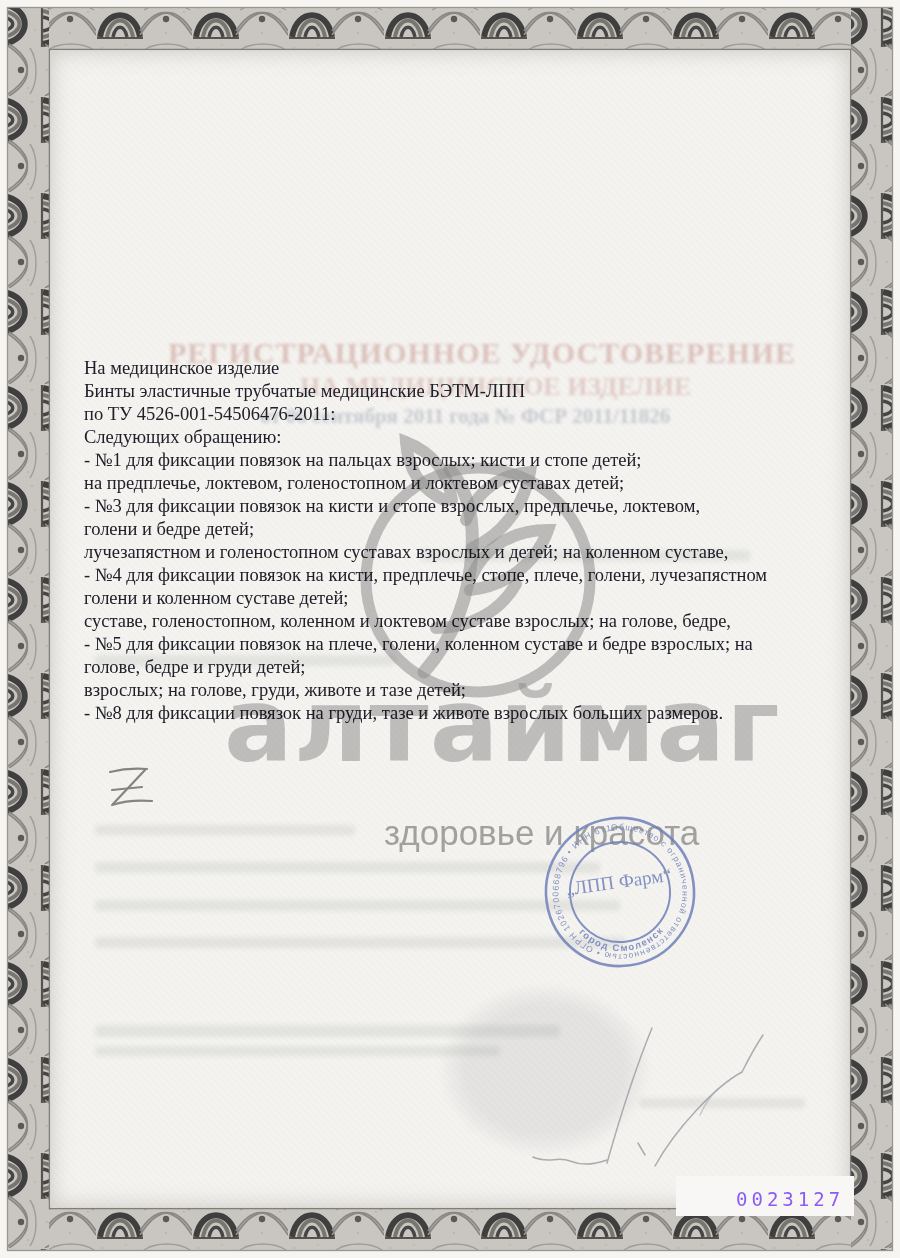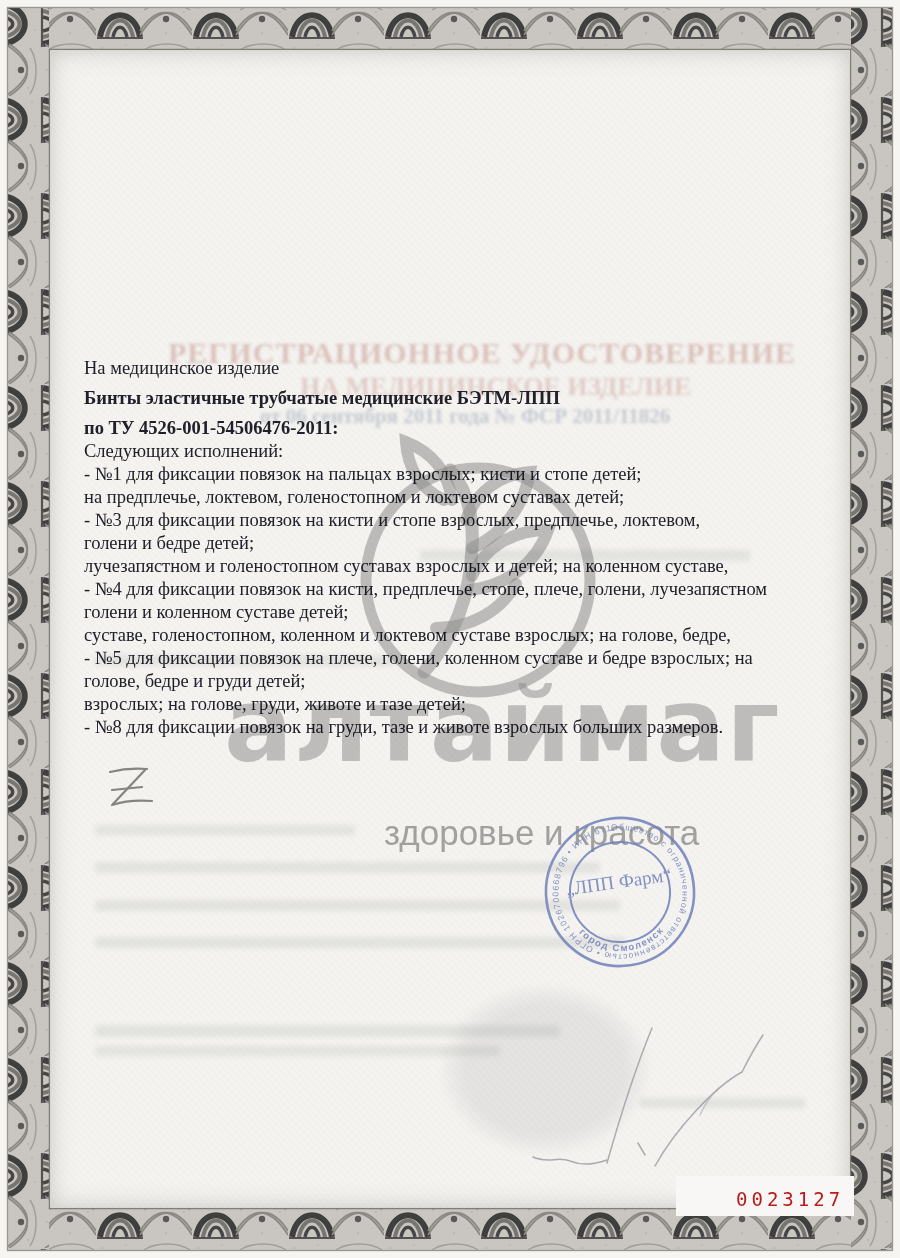--- a/index.html
+++ b/index.html
@@ -23,21 +23,21 @@
   .divider{position:absolute;left:92px;right:92px;top:157px;border-top:1px dotted #c3c1bd;opacity:.85;}
 
   .title{font-weight:bold;font-size:30px;letter-spacing:.5px;color:#1d1d22;}
   .dateline{font-weight:bold;font-size:21px;color:#1d1d22;}
   .dateline .gap{display:inline-block;width:42px;}
   .dateline .gap2{display:inline-block;width:14px;}
   .sheet{font-weight:bold;font-size:17px;right:96px;}
 
   .body-lines{position:absolute;left:84px;top:357px;z-index:5;}
   .body-lines .line{height:23px;line-height:23px;font-size:18.5px;color:#20202a;white-space:nowrap;}
-  .body-lines .line.bold{font-weight:bold;margin-top:7px;}
+  .body-lines .line.bold{font-weight:normal;}
 
   
   .ghost{position:absolute;white-space:nowrap;filter:blur(1.6px);font-weight:bold;z-index:3;}
   .ghost.pink{color:rgba(186,120,110,.40);}
   .ghost.blue{color:rgba(130,140,165,.40);}
 
   .smudge{position:absolute;filter:blur(2.5px);background:rgba(140,150,142,.16);border-radius:3px;z-index:3;}
   .stamp-bleed{position:absolute;left:440px;top:985px;width:210px;height:170px;z-index:3;
     background:radial-gradient(ellipse at center,rgba(120,120,128,.12) 0 55%,rgba(120,120,128,0) 72%);filter:blur(3px);}
 
@@ -47,21 +47,21 @@
             font-weight:bold;font-size:102px;letter-spacing:1px;color:rgba(148,148,150,.52);white-space:nowrap;}
   .wm-tag{position:absolute;left:384px;top:768px;font-family:Liberation Sans, sans-serif;
           font-size:35px;color:rgba(140,140,142,.75);white-space:nowrap;margin-top:45px;}
 
   .footer-order{font-size:19px;color:#20202a;letter-spacing:.2px;}
   .footer-official{font-weight:bold;font-size:19px;color:#1d1d24;}
   .signer{font-weight:bold;font-size:19px;right:55px;color:#1d1d24;}
 
   .serial-patch{position:absolute;left:676px;top:1176px;width:178px;height:40px;background:#f8f7f5;z-index:6;}
   .serial{position:absolute;left:736px;top:1188px;font-family:"DejaVu Sans Mono",monospace;
-          font-size:19px;letter-spacing:4px;color:#b91c1c;z-index:7;}
+          font-size:19px;letter-spacing:4px;color:#8b5cf6;z-index:7;}
 
   svg text{user-select:none;}
 </style>
 </head>
 <body>
 
 <div class="page">
 
   <svg class="frame" width="900" height="1258" viewBox="0 0 900 1258" aria-hidden="true">
     <defs>
@@ -127,21 +127,21 @@
 
   <div class="txt dateline center" style="top:274px;">
     <span>от  06 сентября 2011 года</span><span class="gap"></span><span>№</span><span class="gap2"></span><span>ФСР 2011/11826</span>
   </div>
   <div class="txt sheet" style="top:302px;">Лист 1</div>
 
   <div class="body-lines">
       <div class="line">На медицинское изделие</div>
       <div class="line bold">Бинты эластичные трубчатые медицинские БЭТМ-ЛПП</div>
       <div class="line bold">по ТУ 4526-001-54506476-2011:</div>
-      <div class="line">Следующих исполнений:</div>
+      <div class="line">Следующих обращению:</div>
       <div class="line">- №1 для фиксации повязок на пальцах взрослых; кисти и стопе детей;</div>
       <div class="line">на предплечье, локтевом, голеностопном и локтевом суставах детей;</div>
       <div class="line">- №3 для фиксации повязок на кисти и стопе взрослых, предплечье, локтевом,</div>
       <div class="line">голени и бедре детей;</div>
       <div class="line">лучезапястном и голеностопном суставах взрослых и детей; на коленном суставе,</div>
       <div class="line">- №4 для фиксации повязок на кисти, предплечье, стопе, плече, голени, лучезапястном</div>
       <div class="line">голени и коленном суставе детей;</div>
       <div class="line">суставе, голеностопном, коленном и локтевом суставе взрослых; на голове, бедре,</div>
       <div class="line">- №5 для фиксации повязок на плече, голени, коленном суставе и бедре взрослых; на</div>
       <div class="line">голове, бедре и груди детей;</div>

